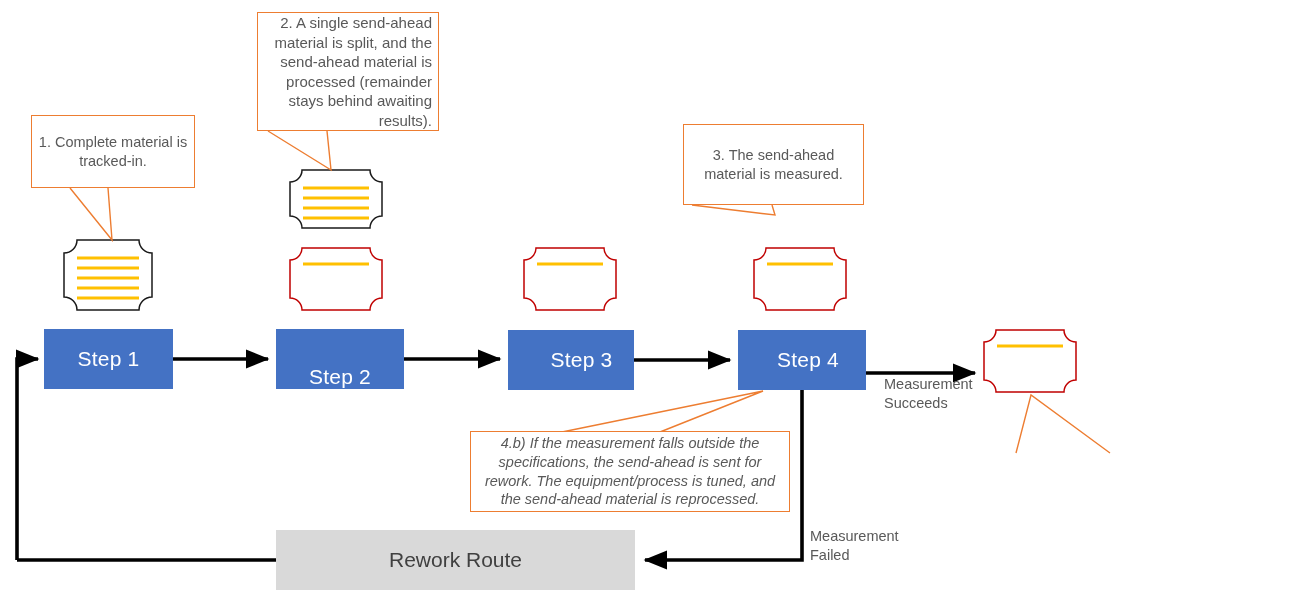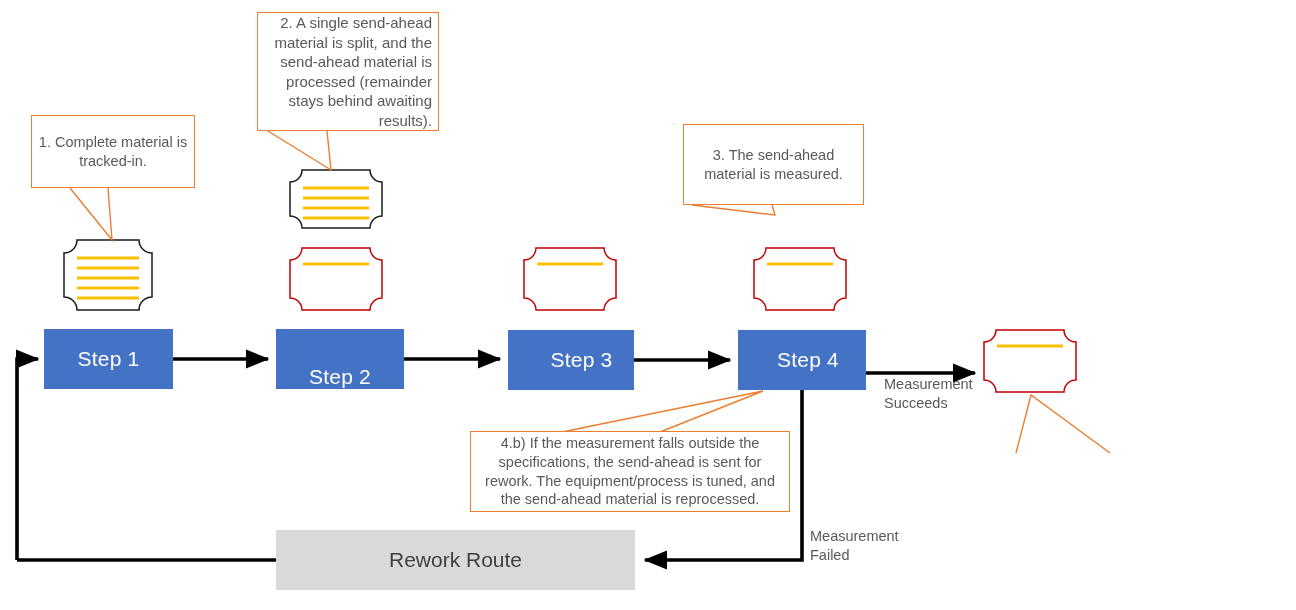--- a/index.html
+++ b/index.html
@@ -203,18 +203,18 @@
   </div>
 
   <div class="callout" style="left:257px; top:12px; width:182px; height:119px; font-size:15px;text-align:right;">
     <span class="callout-text">2. A single send-ahead material is split, and the send-ahead material is processed (remainder stays behind awaiting results).</span>
   </div>
 
   <div class="callout" style="left:683px; top:124px; width:181px; height:81px; font-size:14.5px;">
     <span class="callout-text">3. The send-ahead material is measured.</span>
   </div>
 
-  <div class="callout" style="left:470px; top:431px; width:320px; height:81px; font-size:14.5px;">
+  <div class="callout" style="left:470px; top:431px; width:320px; height:81px; font-size:14.5px;font-style:italic;">
     <span class="callout-text">4.b) If the measurement falls outside the specifications, the send-ahead is sent for rework. The equipment/process is tuned, and the send-ahead material is reprocessed.</span>
   </div>
 
 
 </div>
 
 </body></html>

